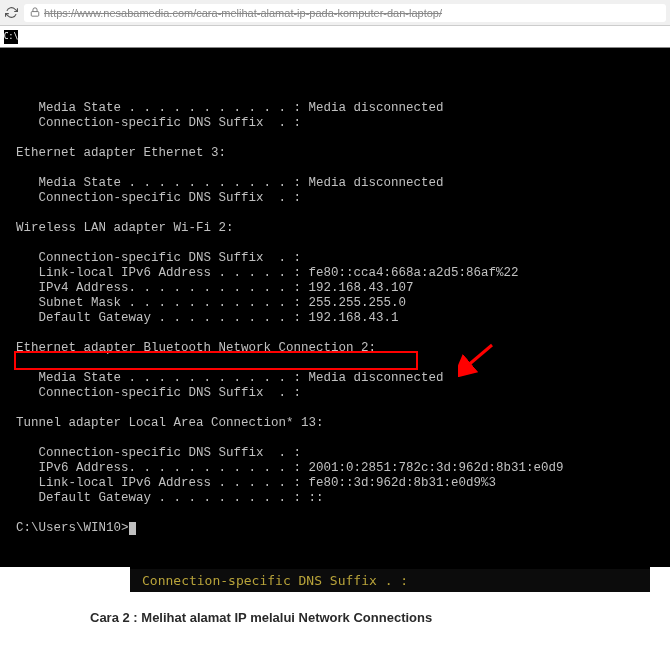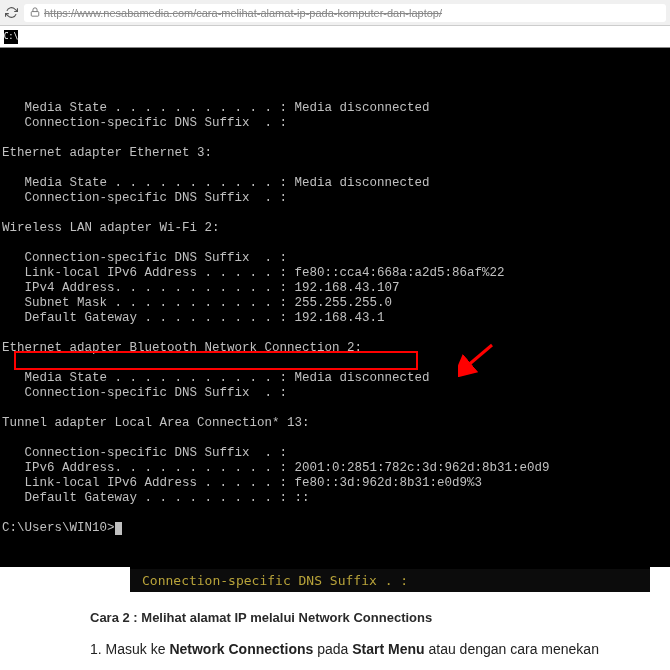--- a/index.html
+++ b/index.html
@@ -71,21 +71,21 @@
       font-family: "Consolas", "Courier New", monospace;
       font-size: 12.5px;
       line-height: 15px;
       padding: 8px 0 4px 0;
       white-space: pre;
       position: relative;
       height: 519px;
       overflow: hidden;
     }
     .terminal-line {
-      padding: 0 2px;
+      padding: 0 16px;
     }
     .highlight-box {
       position: absolute;
       border: 2px solid #ff0000;
       left: 14px;
       top: 303px;
       width: 404px;
       height: 19px;
       pointer-events: none;
     }
@@ -168,16 +168,13 @@
       <line x1="34" y1="4" x2="8" y2="26" stroke="#ff0000" stroke-width="3" marker-end="url(#ah)"></line>
     </svg>
   </div>
 </div>
 
 <div class="page-content">
   <div class="sub-terminal">
     <span class="yellow">Connection-specific DNS Suffix  . :</span>
   </div>
   <h2 class="heading2">Cara 2 : Melihat alamat IP melalui Network Connections</h2>
-  <p class="step-text">
-    <span>1. Masuk ke </span><strong>Network Connections</strong><span> pada </span><strong>Start Menu</strong><span> atau dengan cara menekan </span>
-  </p>
 </div>
 
 </body></html>

